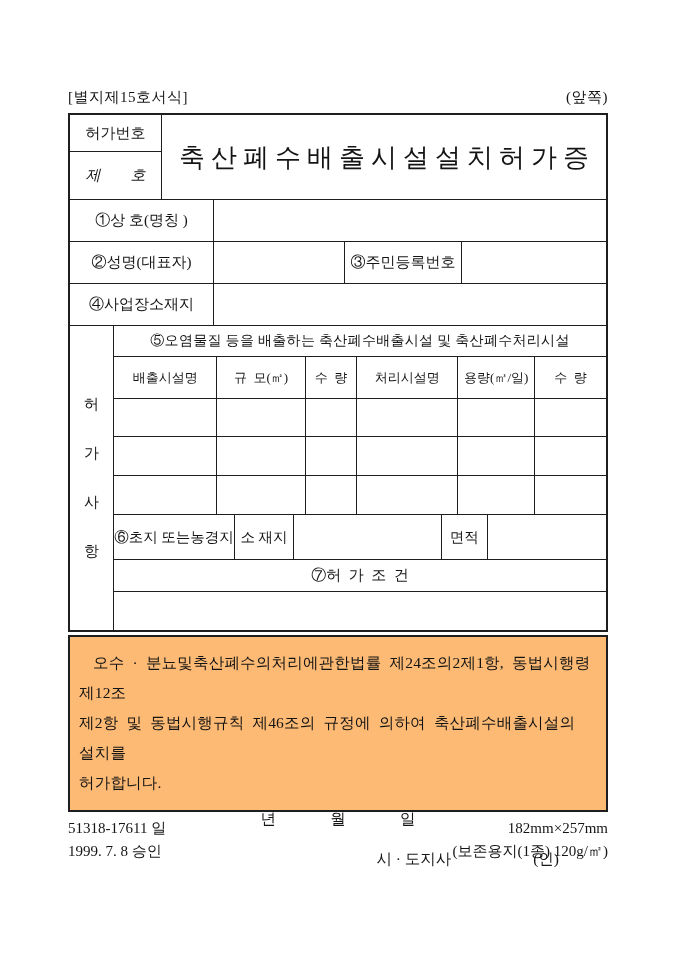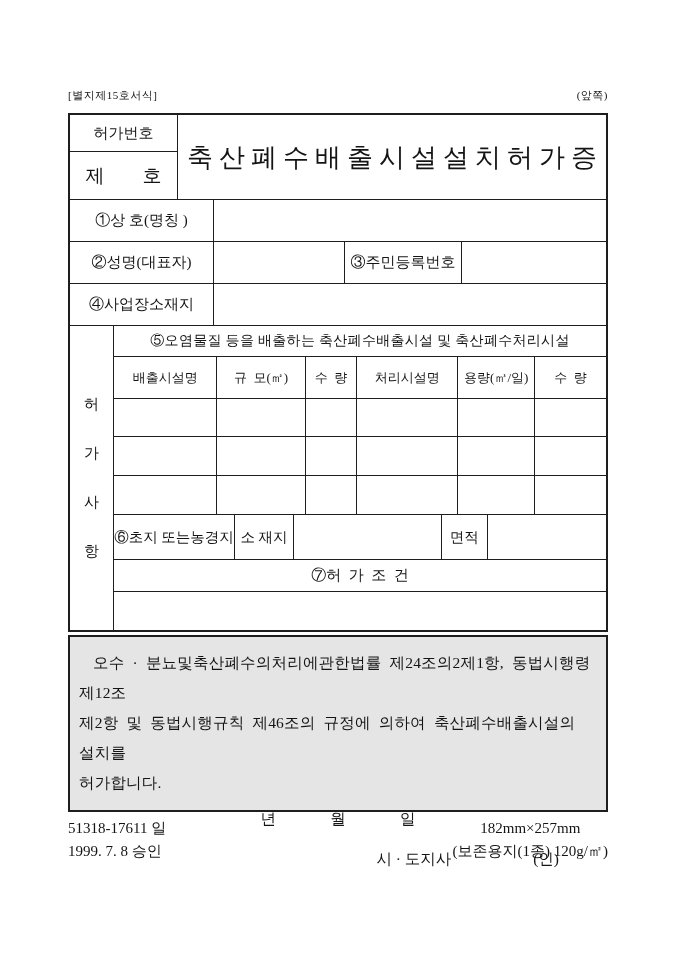--- a/index.html
+++ b/index.html
@@ -11,37 +11,37 @@
     position: relative;
   }
   .page { position: relative; width: 680px; height: 962px; background: #ffffff; }
   .pre { white-space: pre; }
   .center { display: flex; align-items: center; justify-content: center; text-align: center; }
 
   
   .topnote {
     position: absolute; left: 68px; top: 88px; width: 540px;
     display: flex; justify-content: space-between;
-    font-size: 11px; letter-spacing: 0.5px;
+    font-size: 15px; letter-spacing: 0.5px;
   }
 
   
   .main-table {
     position: absolute; left: 68px; top: 113px; width: 540px; height: 519px;
     border: 2px solid #1e1e1e; display: flex; flex-direction: column;
     background: #ffffff;
   }
   .bb { border-bottom: 1px solid #1e1e1e; }
   .br { border-right: 1px solid #1e1e1e; }
 
   
   .sec-a { display: flex; height: 85px; }
-  .a-left { width: 108px; display: flex; flex-direction: column; }
+  .a-left { width: 92px; display: flex; flex-direction: column; }
   .a-permit { height: 37px; font-size: 15px; }
-  .a-docno { flex: 1; font-size: 19px; }
+  .a-docno { flex: 1; font-size: 15px; font-style: italic; }
   .a-title { flex: 1; font-size: 26px; font-weight: normal; letter-spacing: 6px; padding-left: 6px; }
 
   
   .row-b { display: flex; height: 42px; font-size: 15px; }
   .b-label { width: 144px; }
   .b-val { flex: 1; }
   .b-val-mid { width: 131px; }
   .b-label2 { width: 117px; }
 
   
@@ -63,32 +63,32 @@
   .land-1 { width: 24.6%; } .land-2 { width: 12%; }
   .land-3 { width: 30%; }   .land-4 { width: 9.4%; }
   .land-5 { flex: 1; }
   .two-line { flex-direction: row; line-height: 19px; }
   .c-cond { height: 32px; font-size: 15px; }
   .c-last { flex: 1; }
 
   
   .decl-box {
     position: absolute; left: 68px; top: 635px; width: 540px; height: 177px;
-    border: 2px solid #1e1e1e; background: #e5e5e5;
+    border: 2px solid #1e1e1e; background: #fdba74;
     padding: 11px 9px 0 9px; font-size: 15.5px;
   }
   .decl-line { line-height: 30px; letter-spacing: 0.2px; word-spacing: 4px; }
   .decl-line.first { text-indent: 14px; }
   .decl-date { margin-top: 11px; text-align: center; }
   .decl-sign { margin-top: 19px; text-align: right; padding-right: 38px; }
   .decl-sign .seal { margin-left: 78px; }
 
   
   .footer-left { position: absolute; left: 68px; top: 817px; font-size: 15px; line-height: 23px; }
-  .footer-right { position: absolute; right: 72px; top: 817px; font-size: 15px; line-height: 23px; text-align: center; }
+  .footer-right { position: absolute; right: 72px; top: 817px; font-size: 15px; line-height: 23px; text-align: right; }
 </style>
 </head>
 <body>
 
 <div class="page">
 
   <div class="topnote">
     <span>[별지제15호서식]</span>
     <span>(앞쪽)</span>
   </div>

